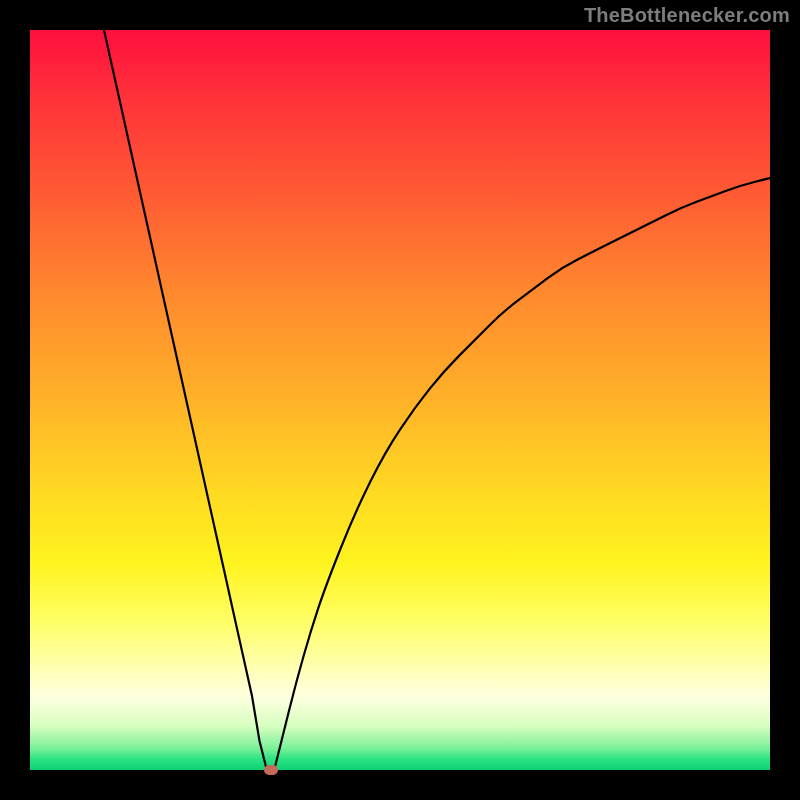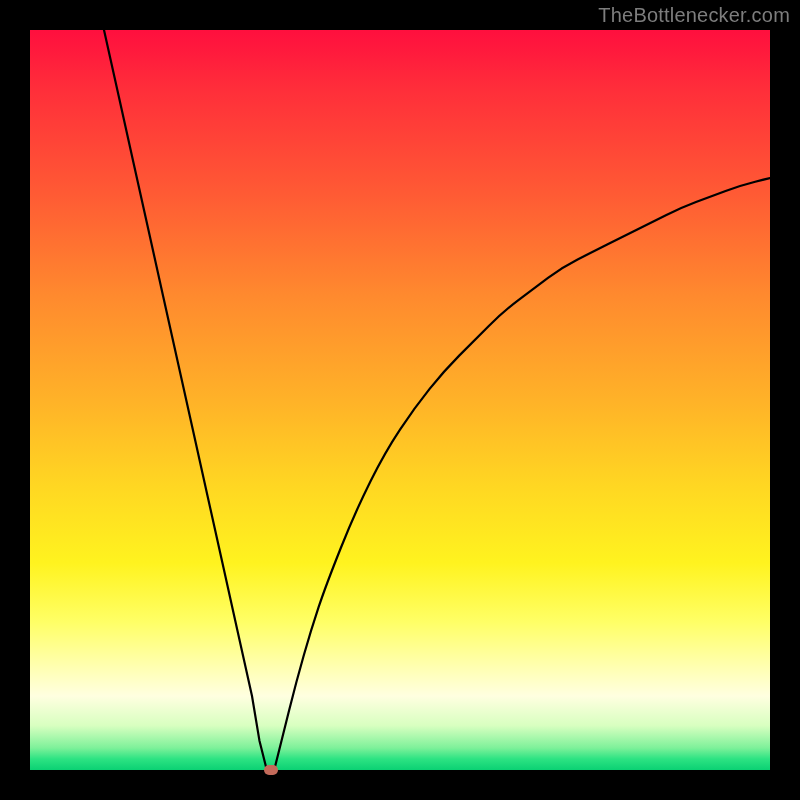--- a/index.html
+++ b/index.html
@@ -43,21 +43,21 @@
       #0bd173 100%
     );
   }
   .watermark {
     position: absolute;
     top: 4px;
     right: 10px;
     font-family: Arial, Helvetica, sans-serif;
     font-size: 20px;
     color: #7d7d7d;
-    font-weight: 400;
+    font-weight: 700;
     letter-spacing: 0.2px;
   }
   svg.curve {
     position: absolute;
     top: 30px;
     left: 30px;
     width: 740px;
     height: 740px;
     pointer-events: none;
   }

